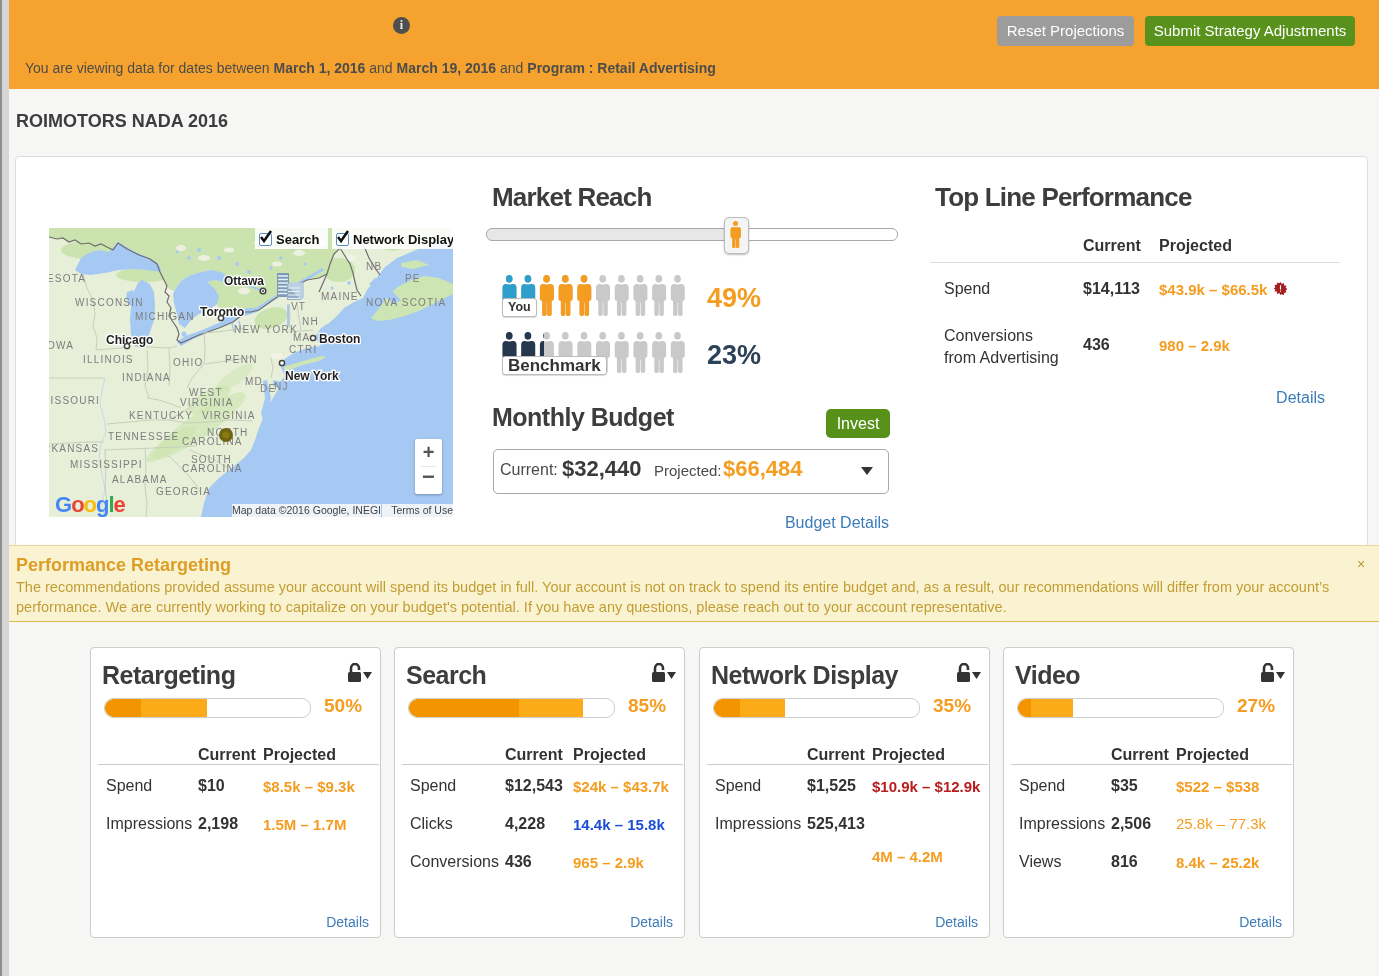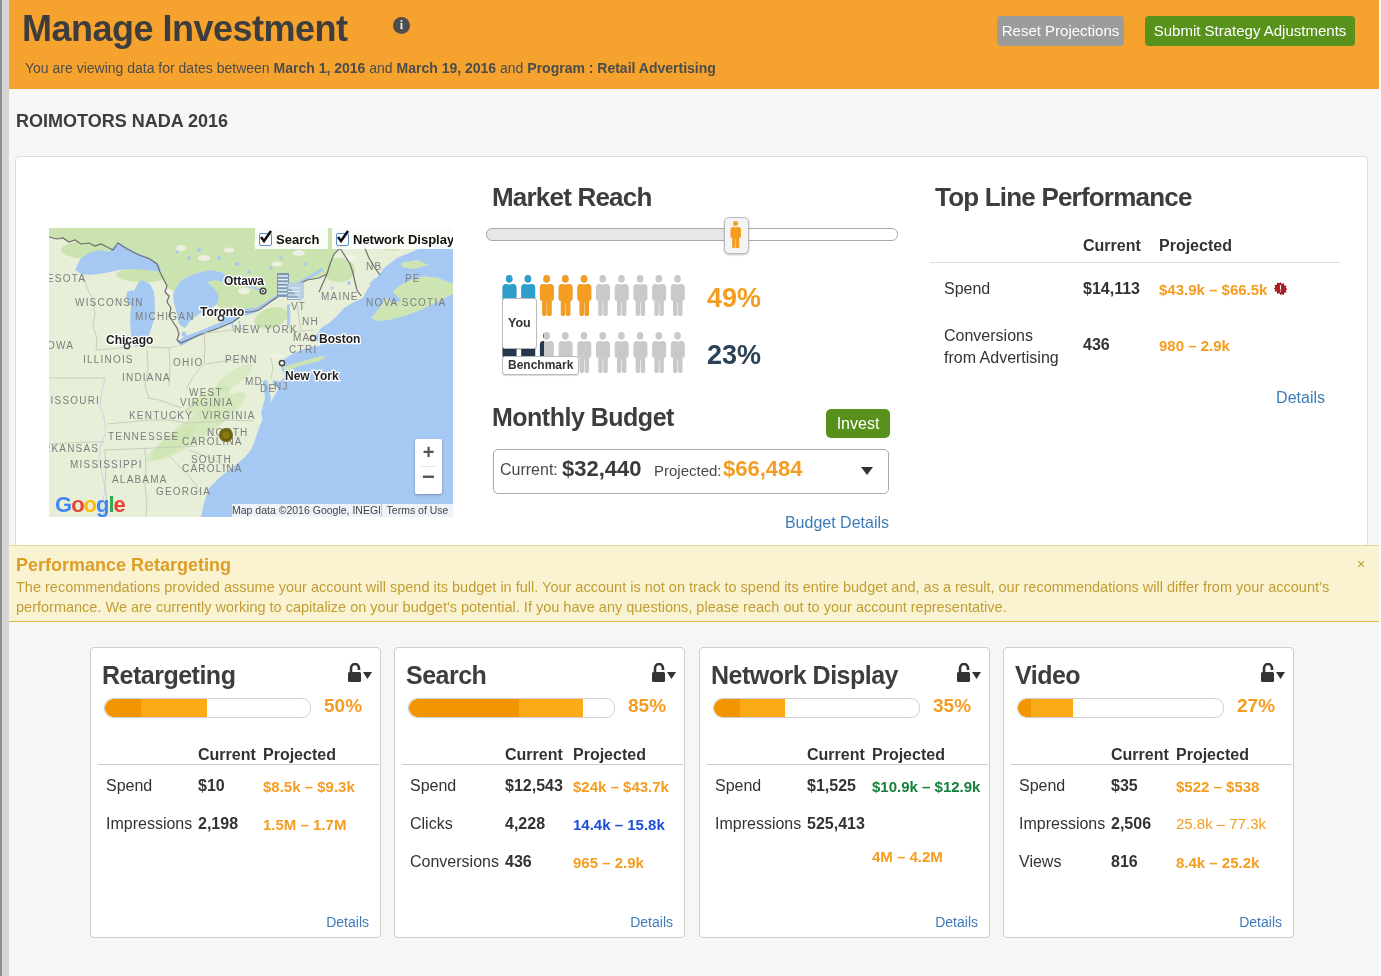--- a/index.html
+++ b/index.html
@@ -11,24 +11,23 @@
 <svg width="0" height="0" style="position:absolute">
       <defs>
 <path id="man" d="M96 0a48 48 0 1 0 0 96 48 48 0 0 0 0-96zm48 112h-11.4c-22.7 10.7-50.3 10.7-73.2 0H48a48 48 0 0 0-48 48v136c0 13.3 10.7 24 24 24h8v168c0 13.3 10.7 24 24 24h16c13.3 0 24-10.7 24-24V344h8v144c0 13.3 10.7 24 24 24h16c13.3 0 24-10.7 24-24V320h8c13.3 0 24-10.7 24-24V160a48 48 0 0 0-48-48z"></path>
 </defs>
     </svg>
 
 <div class="abs" style="left:0;top:0;width:2px;height:976px;background:#8f8f8f;"></div>
 <div class="abs" style="left:2px;top:0;width:7px;height:976px;background:#d6d6d6;"></div>
 <div class="abs" style="left:1379px;top:0;width:2px;height:976px;background:#fff;"></div>
 <div class="abs" style="left:9px;top:0;width:1370px;height:89px;background:#f5a32e;">
-  <div class="abs" style="left:13px;top:8px;font-size:36px;font-weight:700;color:#3d3d3d;letter-spacing:-0.5px;">Manage Investment</div>
   <div class="abs" style="left:384px;top:17px;width:17px;height:17px;border-radius:50%;background:#4e4e4e;color:#ececec;font-size:12px;font-weight:700;text-align:center;line-height:17px;font-family:'Liberation Serif',serif;">i</div>
   <div class="abs" style="left:16px;top:60px;font-size:14px;color:#4c4c4c;">You are viewing data for dates between <b>March 1, 2016</b> and <b>March 19, 2016</b> and <b>Program : Retail Advertising</b></div>
-  <div class="abs" style="left:988px;top:16px;width:127px;height:30px;background:#9c9c9c;border-radius:4px;color:#fff;font-size:15px;text-align:center;line-height:30px;">Reset Projections</div>
+  <div class="abs" style="left:988px;top:16px;width:137px;height:30px;background:#9c9c9c;border-radius:4px;color:#fff;font-size:15px;text-align:center;line-height:30px;">Reset Projections</div>
   <div class="abs" style="left:1136px;top:16px;width:210px;height:30px;background:#58921c;border-radius:4px;color:#fff;font-size:15px;text-align:center;line-height:30px;">Submit Strategy Adjustments</div>
 </div>
 <div class="abs" style="left:16px;top:111px;font-size:18px;font-weight:700;color:#3d3d3d;">ROIMOTORS NADA 2016</div>
 <div class="abs" style="left:15px;top:156px;width:1351px;height:390px;background:#fff;border:1px solid #ddd;border-radius:4px;"></div>
 <div class="abs" style="left:492px;top:182px;font-size:26px;font-weight:700;color:#3d3d3d;letter-spacing:-0.8px;">Market Reach</div>
 <div class="abs" style="left:935px;top:182px;font-size:26px;font-weight:700;color:#3d3d3d;letter-spacing:-0.8px;">Top Line Performance</div>
 <div class="abs" style="left:49px;top:228px;width:404px;height:289px;overflow:hidden;">
 <svg width="404" height="289" style="display:block">
   <rect x="0" y="0" width="404" height="289" fill="#e7efd8"></rect>
 
@@ -228,21 +227,21 @@
         <path d="M3,8 L6,12 L13,2" stroke="#111" stroke-width="2.5" fill="none"></path>
       </svg>
 <div class="abs" style="left:304px;top:4px;font-size:13px;font-weight:700;color:#111;white-space:nowrap;">Network Display</div>
 
 <div class="abs" style="left:366px;top:211px;width:27px;height:55px;background:#fff;border-radius:2px;box-shadow:0 1px 3px rgba(0,0,0,0.3);"></div>
 <div class="abs" style="left:366px;top:214px;width:27px;height:20px;color:#555;font-size:20px;font-weight:700;text-align:center;line-height:20px;">+</div>
 <div class="abs" style="left:372px;top:238px;width:15px;height:1px;background:#e6e6e6;"></div>
 <div class="abs" style="left:366px;top:240px;width:27px;height:20px;color:#555;font-size:22px;font-weight:700;text-align:center;line-height:18px;">−</div>
 
 <div class="abs" style="left:183px;top:276px;width:149px;height:13px;background:rgba(250,250,250,0.85);font-size:10.5px;color:#444;text-align:center;line-height:13px;">Map data ©2016 Google, INEGI</div>
-<div class="abs" style="left:333px;top:276px;width:71px;height:13px;background:rgba(250,250,250,0.85);font-size:10.5px;color:#444;text-align:center;line-height:13px;">Terms of Use</div>
+<div class="abs" style="left:333px;top:276px;width:71px;height:13px;background:rgba(250,250,250,0.85);font-size:10.5px;color:#444;text-align:right;line-height:13px;">Terms of Use</div>
 
 <div class="abs" style="left:6px;top:264px;font-size:22px;font-weight:700;letter-spacing:-1px;"><span style="color:#4285f4">G</span><span style="color:#ea4335">o</span><span style="color:#fbbc05">o</span><span style="color:#4285f4">g</span><span style="color:#34a853">l</span><span style="color:#ea4335">e</span></div>
 </div>
 <div class="abs" style="left:486px;top:228px;width:410px;height:11px;border:1px solid #a9a9a9;border-radius:6px;background:linear-gradient(to right,#e7e7e7 0,#e7e7e7 238px,#fff 238px,#fff 100%);"></div>
 <div class="abs" style="left:724px;top:217px;width:23px;height:35px;background:#f4f4f4;border:1px solid #bbb;border-radius:5px;box-shadow:0 1px 2px rgba(0,0,0,0.25);"></div>
 <svg class="abs" style="left:729px;top:221px" width="13" height="27" viewBox="0 0 192 512">
       <use href="#man" fill="#f49d20"></use>
     </svg>
 <svg class="abs" style="left:501px;top:275px" width="190" height="41">
 <defs>
@@ -375,22 +374,22 @@
           <use href="#man" fill="#25384d"></use>
         </g>
         <g transform="translate(151.1,0) scale(0.07,0.0801)">
           <use href="#man" fill="#25384d"></use>
         </g>
         <g transform="translate(169.8,0) scale(0.07,0.0801)">
           <use href="#man" fill="#25384d"></use>
         </g>
       </g>
 </svg>
-<div class="abs" style="left:502px;top:298px;background:#fff;border:1px solid #bbb;border-radius:3px;padding:16px 5px;font-size:12.5px;line-height:17px;font-weight:700;color:#333;box-shadow:0 1px 1px rgba(0,0,0,0.15);">You</div>
-<div class="abs" style="left:502px;top:356px;background:#fff;border:1px solid #bbb;border-radius:3px;padding:0px 5px;font-size:12px;line-height:17px;font-weight:700;color:#333;box-shadow:0 1px 1px rgba(0,0,0,0.15);">Benchmark</div>
+<div class="abs" style="left:502px;top:298px;background:#fff;border:1px solid #bbb;border-radius:3px;padding:0px 5px;font-size:12.5px;line-height:17px;font-weight:700;color:#333;box-shadow:0 1px 1px rgba(0,0,0,0.15);">You</div>
+<div class="abs" style="left:502px;top:356px;background:#fff;border:1px solid #bbb;border-radius:3px;padding:0px 5px;font-size:17px;line-height:17px;font-weight:700;color:#333;box-shadow:0 1px 1px rgba(0,0,0,0.15);">Benchmark</div>
 <div class="abs" style="left:707px;top:283px;font-size:27px;font-weight:700;color:#f49d20;">49%</div>
 <div class="abs" style="left:707px;top:340px;font-size:27px;font-weight:700;color:#2c4257;">23%</div>
 <div class="abs" style="left:492px;top:403px;font-size:25px;font-weight:700;color:#3d3d3d;letter-spacing:-0.5px;">Monthly Budget</div>
 <div class="abs" style="left:826px;top:409px;width:64px;height:29px;background:#579119;border-radius:5px;color:#fff;font-size:16px;text-align:center;line-height:29px;">Invest</div>
 <div class="abs" style="left:493px;top:449px;width:394px;height:43px;background:#fff;border:1px solid #a9a9a9;border-radius:5px;"></div>
 <div class="abs" style="left:500px;top:461px;font-size:16px;color:#4a4a4a;">Current:</div>
 <div class="abs" style="left:562px;top:456px;font-size:22px;font-weight:700;color:#3a3a3a;">$32,440</div>
 <div class="abs" style="left:654px;top:462px;font-size:15px;color:#4a4a4a;">Projected:</div>
 <div class="abs" style="left:723px;top:456px;font-size:22px;font-weight:700;color:#f49d20;">$66,484</div>
 <svg class="abs" style="left:860px;top:466px" width="14" height="10">
@@ -482,21 +481,21 @@
 <div class="abs" style="left:713px;top:698px;width:205px;height:18px;background:#fff;border:1px solid #cfcfcf;border-radius:9px;overflow:hidden;">
 <div class="abs" style="left:0;top:0;width:71px;height:18px;background:#fbab17;border-radius:9px 0 0 9px;"></div>
 <div class="abs" style="left:0;top:0;width:26px;height:18px;background:#f29500;border-radius:9px 0 0 9px;"></div>
 </div>
 <div class="abs" style="left:933px;top:695px;font-size:19px;font-weight:700;color:#f49d20;">35%</div>
 <div class="abs" style="left:807px;top:746px;font-size:16px;font-weight:600;color:#333;">Current</div>
 <div class="abs" style="left:872px;top:746px;font-size:16px;font-weight:600;color:#333;">Projected</div>
 <div class="abs" style="left:707px;top:764px;width:281px;height:1px;background:#ccc;"></div>
 <div class="abs" style="left:715px;top:777px;font-size:16px;color:#333;">Spend</div>
 <div class="abs" style="left:807px;top:777px;font-size:16px;font-weight:700;color:#333;">$1,525</div>
-<div class="abs" style="left:872px;top:778px;font-size:15px;font-weight:700;color:#15803d;">$10.9k – $12.9k</div>
+<div class="abs" style="left:872px;top:778px;font-size:15px;font-weight:700;color:#b91c1c;">$10.9k – $12.9k</div>
 <div class="abs" style="left:715px;top:815px;font-size:16px;color:#333;">Impressions</div>
 <div class="abs" style="left:807px;top:815px;font-size:16px;font-weight:700;color:#333;">525,413</div>
 <div class="abs" style="left:872px;top:816px;font-size:15px;font-weight:700;color:#f49d20;margin-top:32px;">4M – 4.2M</div>
 <div class="abs" style="left:878px;top:914px;width:100px;text-align:right;font-size:14px;color:#3c7cb8;">Details</div>
 <div class="abs" style="left:1003px;top:647px;width:289px;height:289px;background:#fff;border:1px solid #ccc;border-radius:4px;"></div>
 <div class="abs" style="left:1015px;top:661px;font-size:25px;font-weight:700;color:#3d3d3d;letter-spacing:-0.5px;">Video</div>
 <svg class="abs" style="left:1260px;top:663px" width="16" height="20" viewBox="0 0 16 20">
 <path d="M4,9 L4,5.5 A4,4.5 0 0 1 12,5.5 L12,7" fill="none" stroke="#333" stroke-width="2.6"></path>
 <rect x="1" y="9" width="13" height="10" rx="1.5" fill="#333"></rect>
 </svg>

